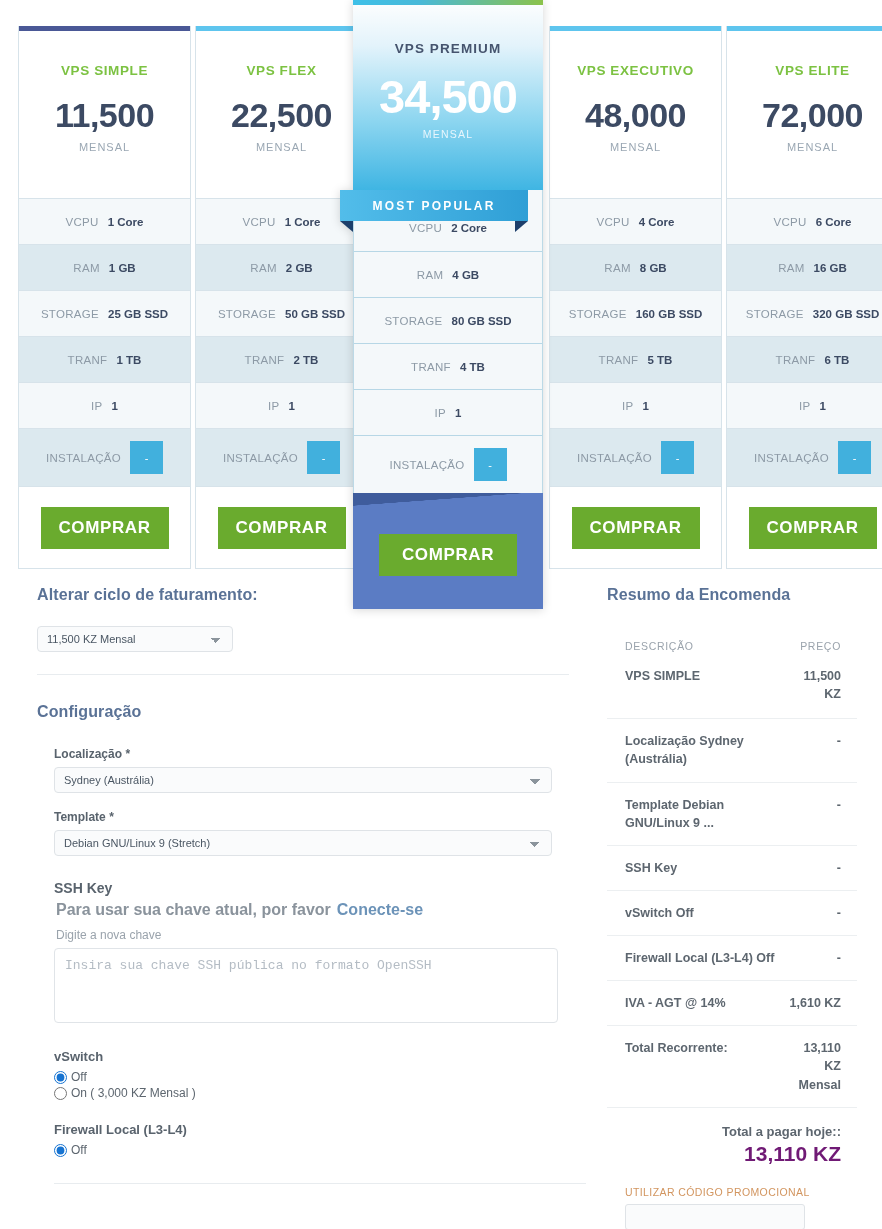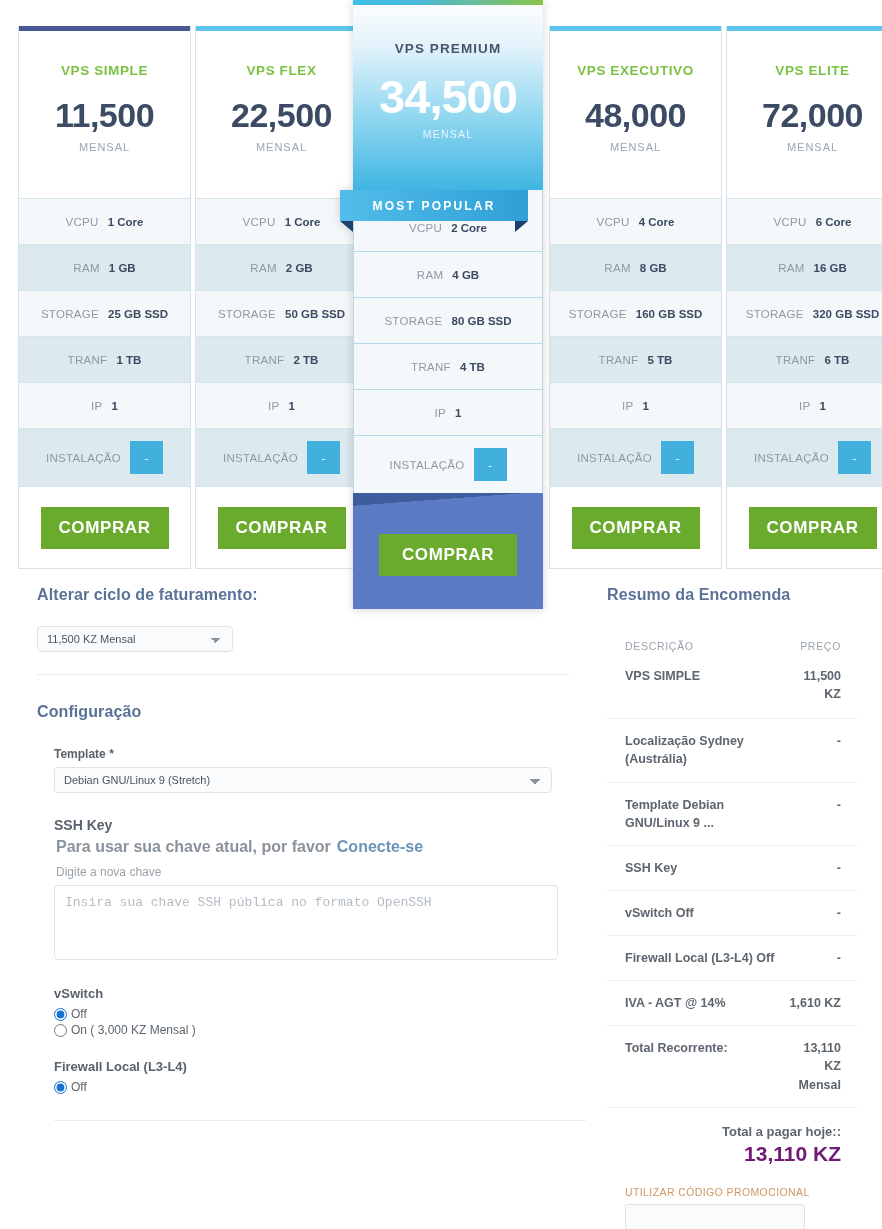--- a/index.html
+++ b/index.html
@@ -539,20 +539,29 @@
       <select class="form-select" id="billing-cycle-select">
         <option>11,500 KZ Mensal</option>
       </select>
     </div>
 
     <div class="config-block">
       <h2 class="section-title">Configuração</h2>
 
       <div class="config-inner">
 
+        <div class="field">
+          <label class="field-label">
+            <span>Localização</span>
+            <span class="req">*</span>
+          </label>
+          <select class="form-select field-select">
+            <option>Sydney (Austrália)</option>
+          </select>
+        </div>
 
         <div class="field">
           <label class="field-label">
             <span>Template</span>
             <span class="req">*</span>
           </label>
           <select class="form-select field-select">
             <option>Debian GNU/Linux 9 (Stretch)</option>
           </select>
         </div>

